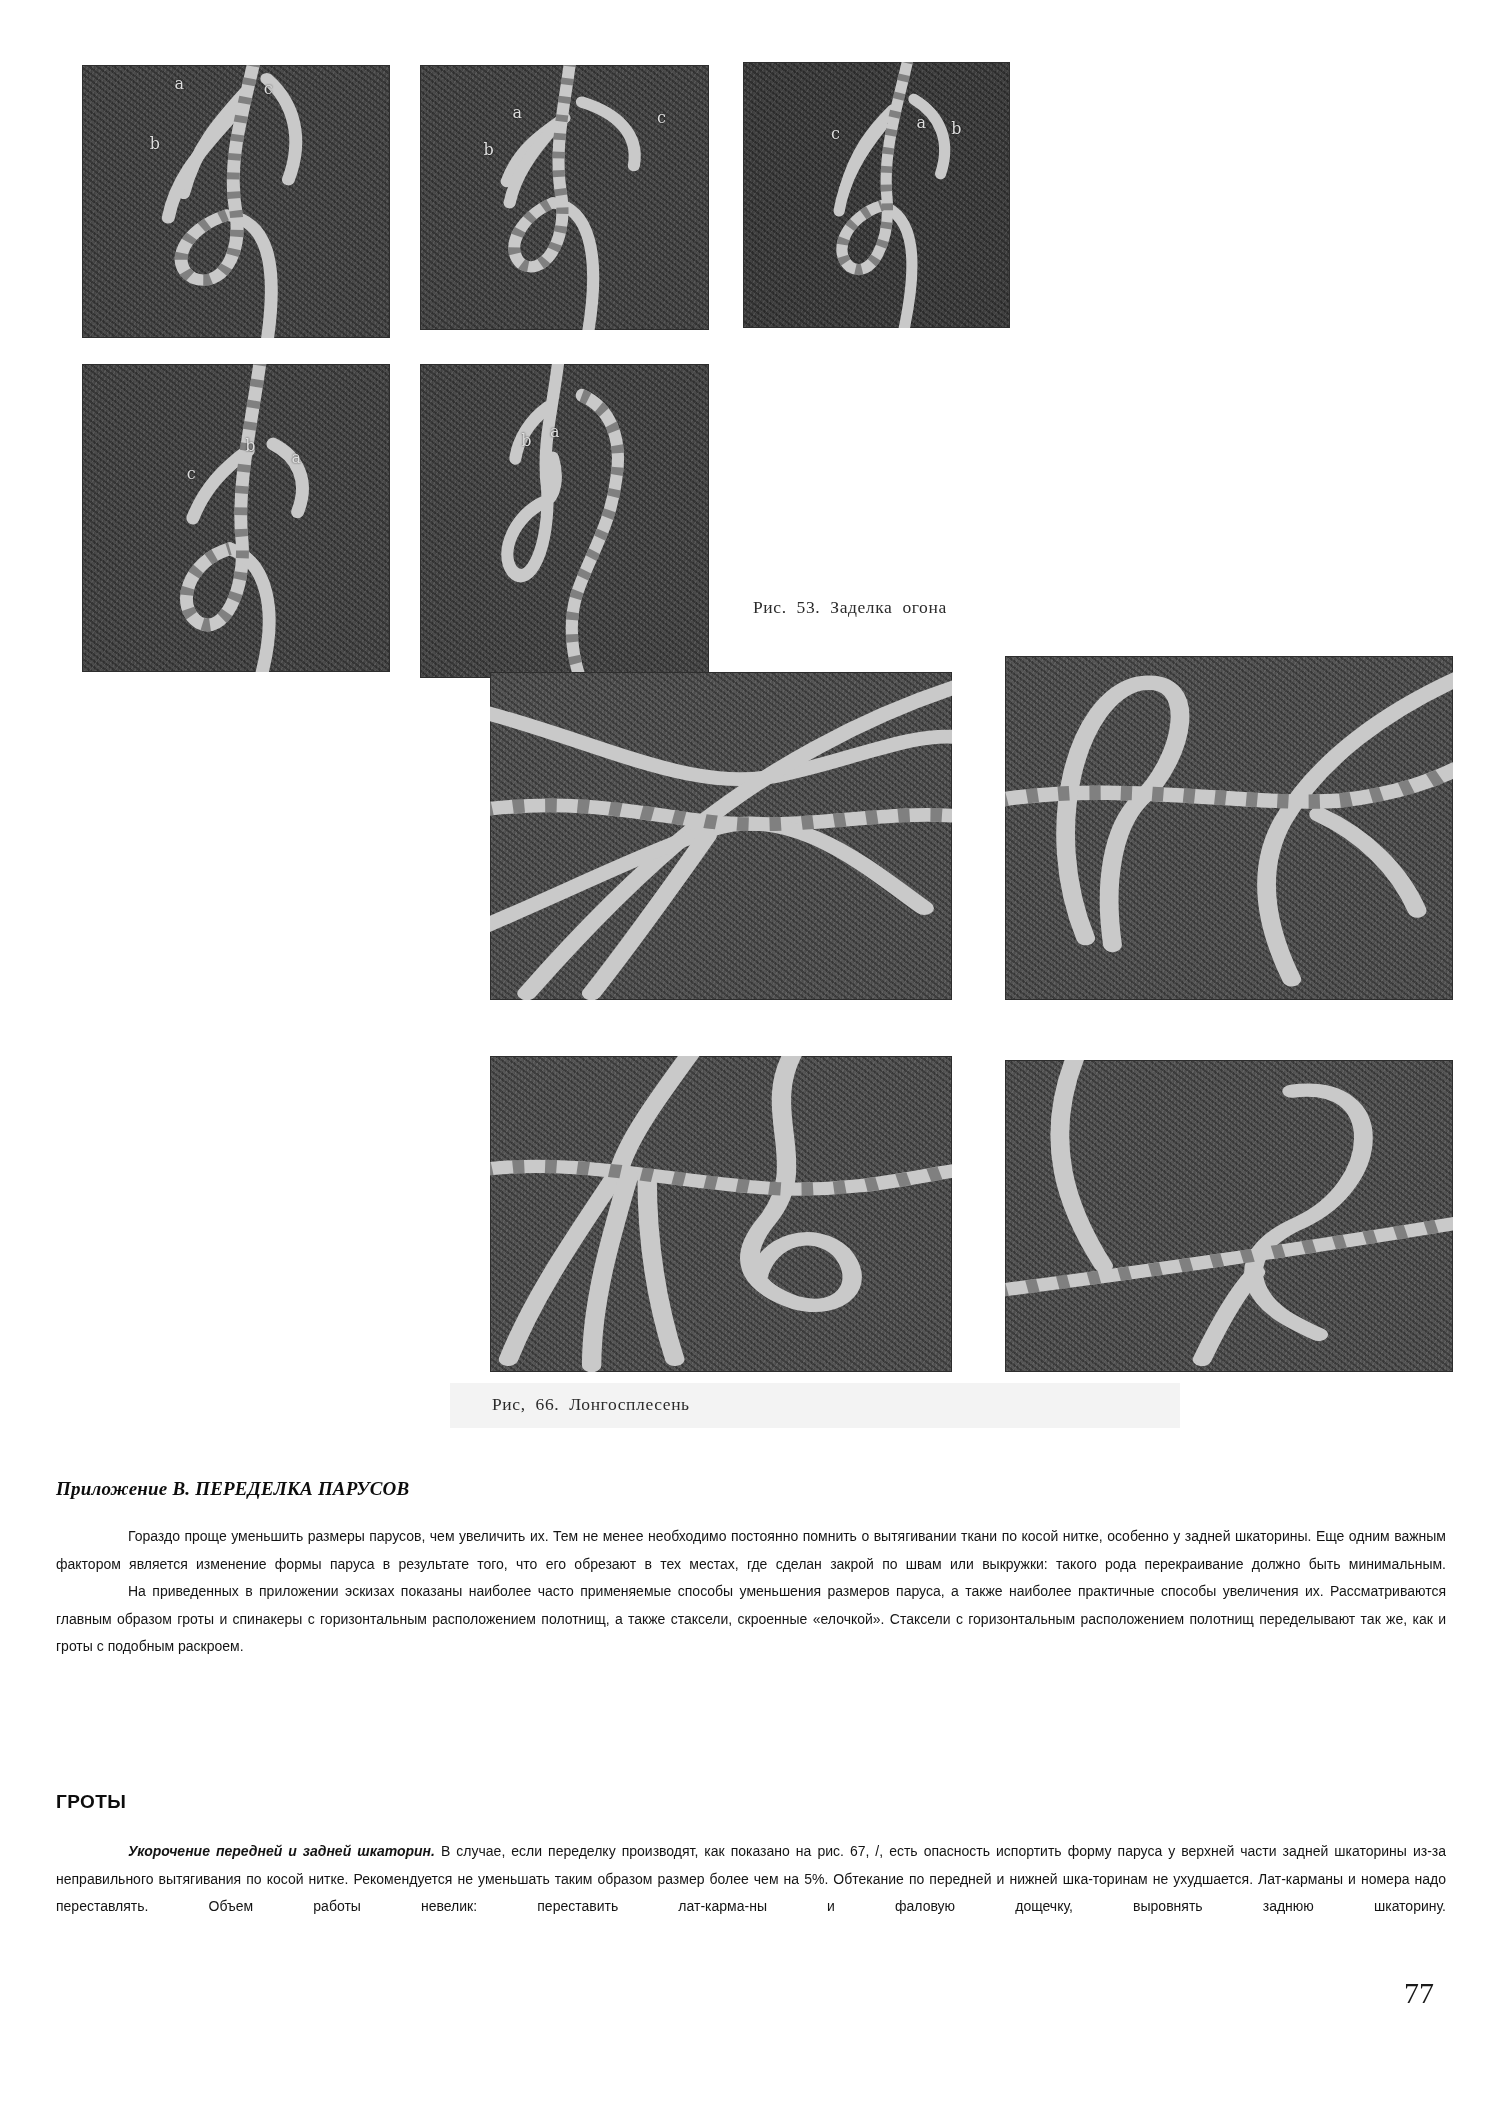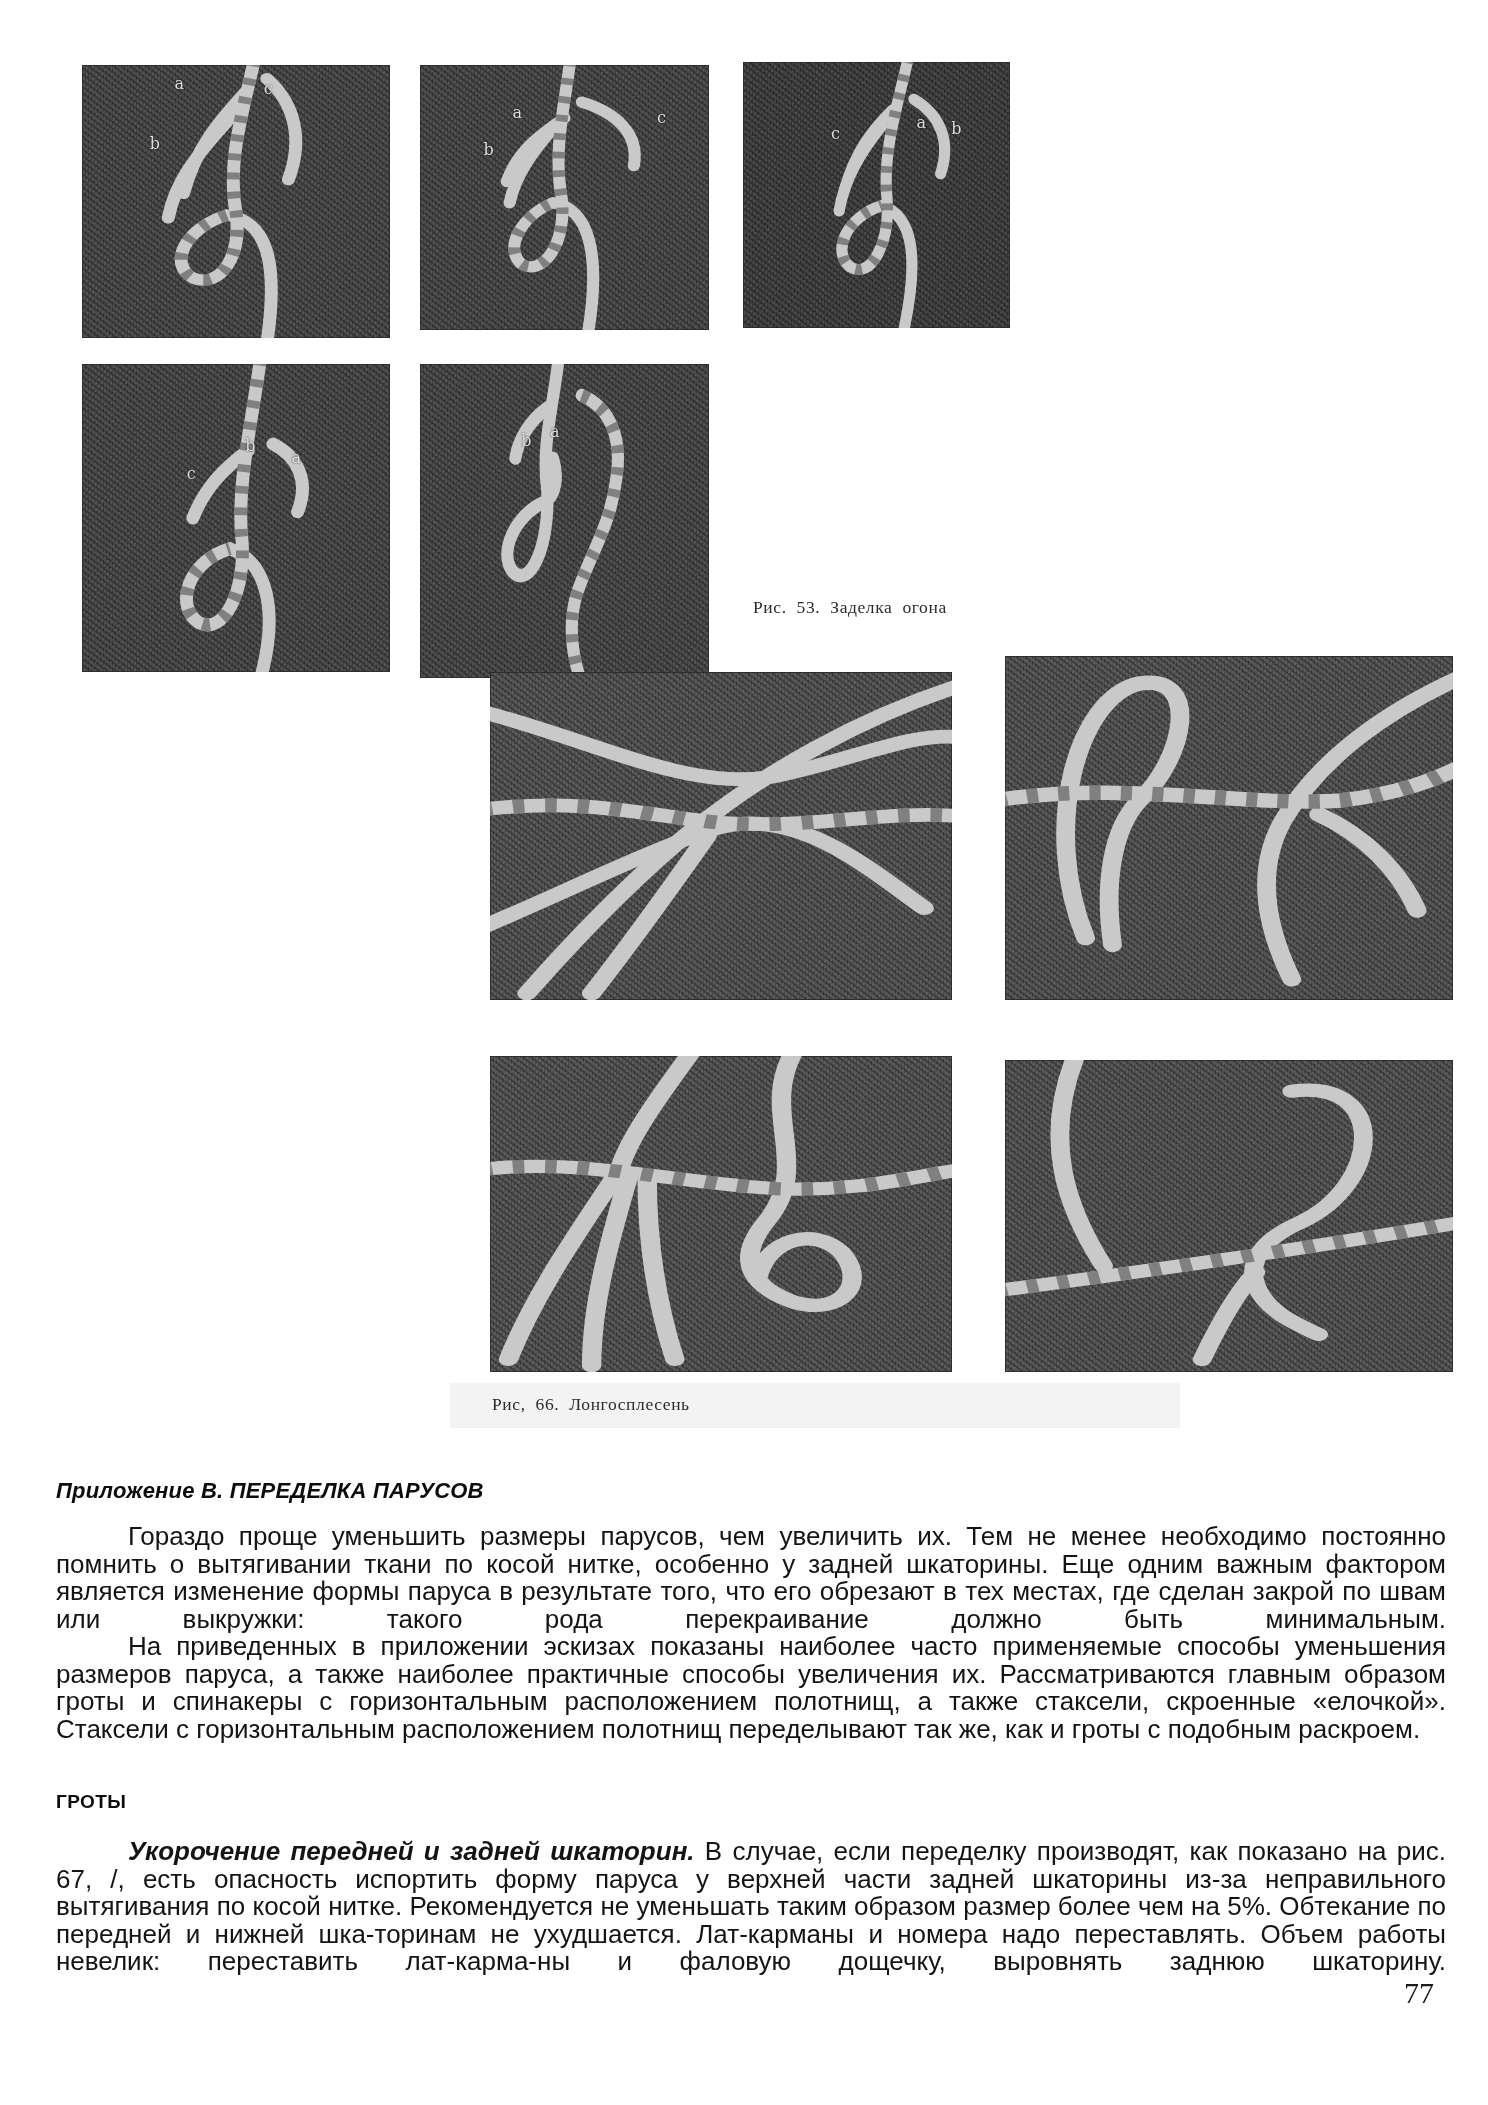--- a/index.html
+++ b/index.html
@@ -30,26 +30,27 @@
   }
   .fig-caption{
     position:absolute;font-family:"Liberation Serif",serif;
     font-size:17.5px;color:#2b2b2b;letter-spacing:.6px;word-spacing:5px;
     white-space:nowrap;
   }
   .caption-band{position:absolute;background:#f3f3f3;}
   
   .appendix-heading{
     position:absolute;left:56px;top:1478px;width:1390px;
-    font-size:22px;font-weight:bold;font-style:italic;color:#0d0d0d;
+    font-size:19px;font-weight:bold;font-style:italic;color:#0d0d0d;
     letter-spacing:.2px;
+    font-family:Liberation Serif, serif;
   }
   .bodytext{
     position:absolute;left:56px;width:1390px;
-    font-size:26px;line-height:27.5px;color:#141414;
+    font-size:14px;line-height:27.5px;color:#141414;
     text-align:justify;
   }
   .bodytext p{margin:0;text-indent:72px;}
   p.force-last{text-align-last:justify;}
   .groty-heading{
     position:absolute;left:56px;top:1791px;
     font-size:19px;font-weight:bold;color:#0d0d0d;letter-spacing:.4px;
   }
   .lead-bold{font-weight:bold;font-style:italic;}
   .page-number{

